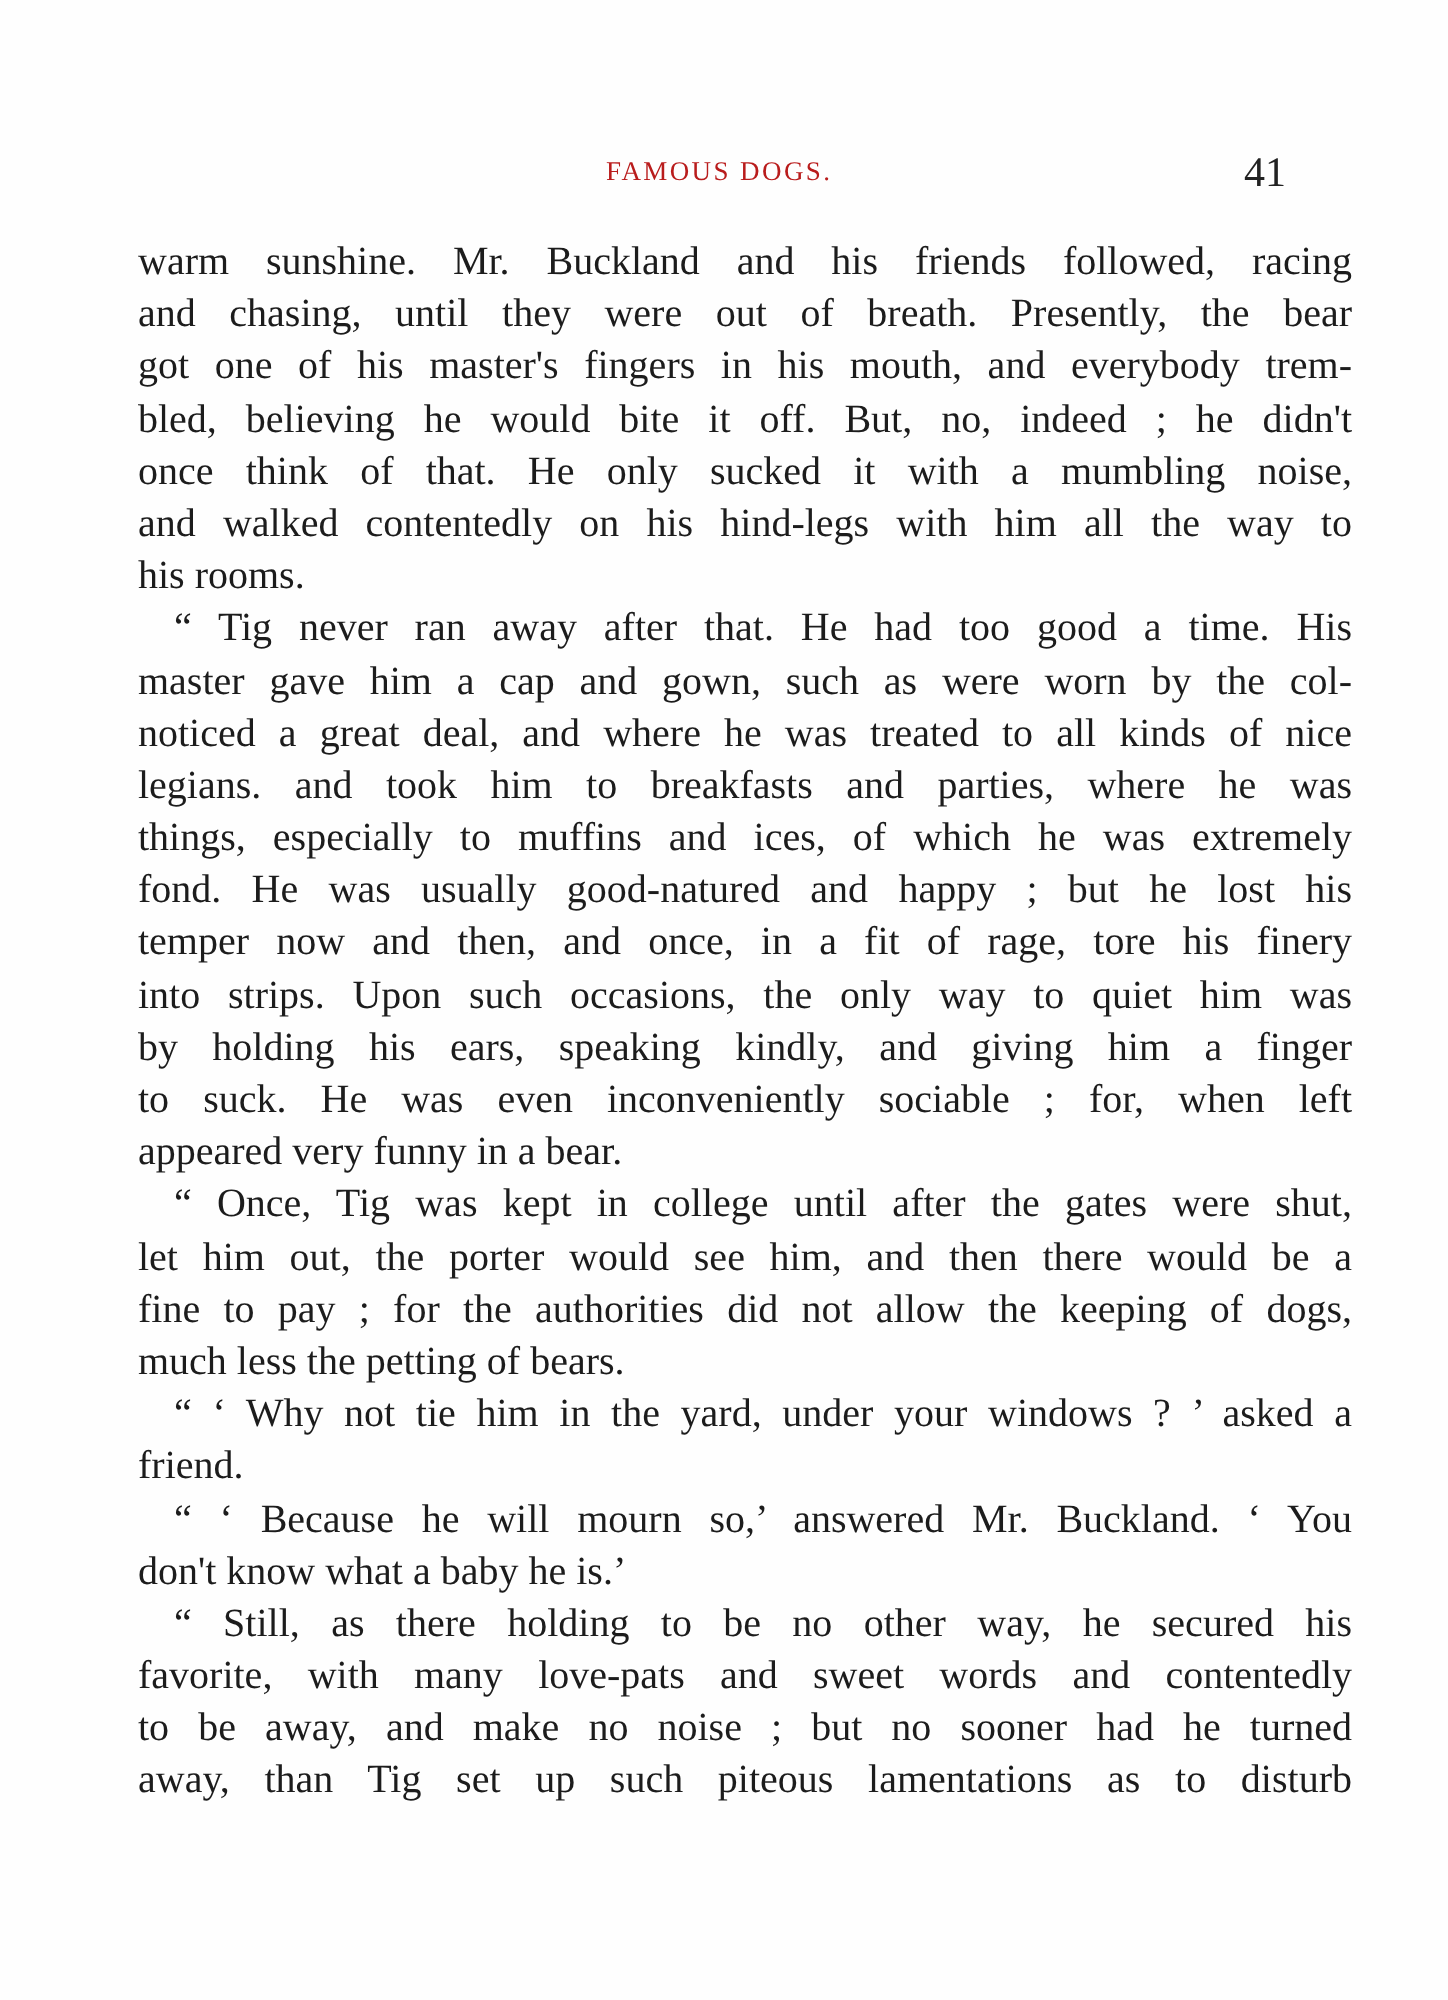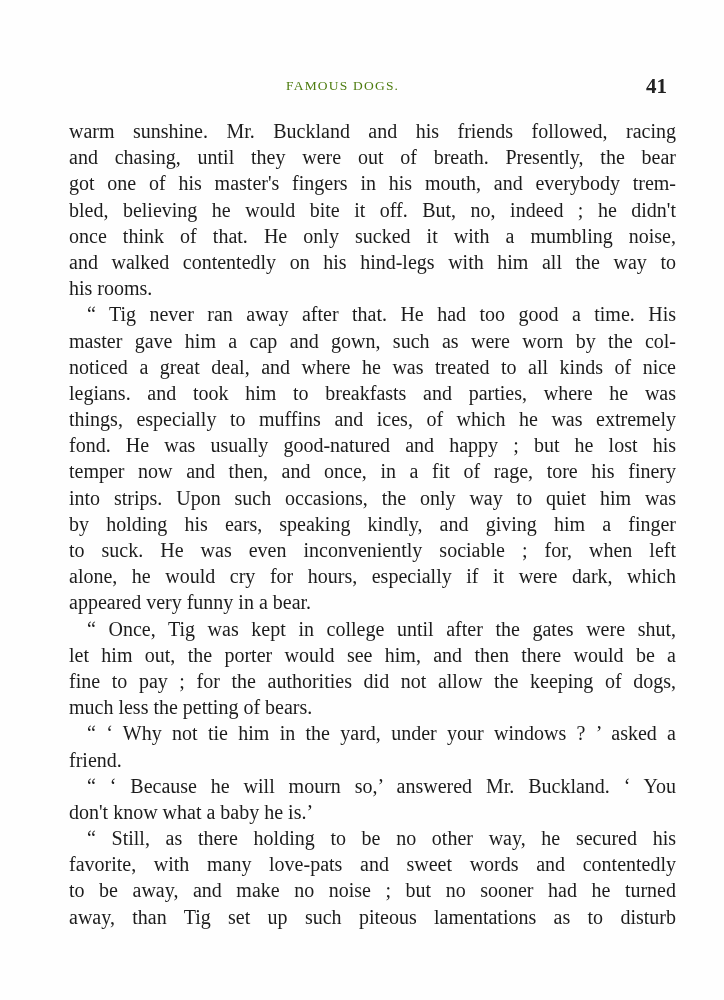--- a/index.html
+++ b/index.html
@@ -24,35 +24,34 @@
     }
     .running-head {
       position: absolute;
       top: 74px;
       left: 0;
       width: 724px;
       height: 24px;
     }
     .running-title {
       position: absolute;
-      left: 286px;
+      left: 303px;
       top: 4px;
       font-size: 13.5px;
       letter-spacing: 1.2px;
       font-variant: small-caps;
       text-transform: uppercase;
-      color: #4d7c0f;
+      color: #b91c1c;
     }
     .page-number {
       position: absolute;
-      left: 646px;
+      left: 622px;
       top: 0px;
       font-size: 21px;
       color: #222;
-      font-weight: bold;
     }
     .body-text {
       position: absolute;
       left: 69px;
       top: 118px;
       width: 607px;
     }
     .line {
       display: block;
       height: 26.2px;
@@ -90,21 +89,20 @@
       <span class="line indent">“ Tig never ran away after that.  He had too good a time.  His</span>
       <span class="line">master gave him a cap and gown, such as were worn by the col-</span>
       <span class="line">noticed a great deal, and where he was treated to all kinds of nice</span>
       <span class="line">legians. and took him to breakfasts and parties, where he was</span>
       <span class="line">things, especially to muffins and ices, of which he was extremely</span>
       <span class="line">fond.  He was usually good-natured and happy ; but he lost his</span>
       <span class="line">temper now and then, and once, in a fit of rage, tore his finery</span>
       <span class="line">into strips.  Upon such occasions, the only way to quiet him was</span>
       <span class="line">by holding his ears, speaking kindly, and giving him a finger</span>
       <span class="line">to suck.  He was even inconveniently sociable ; for, when left</span>
-      <span class="line">alone, he would cry for hours, especially if it were dark, which</span>
       <span class="line last">appeared very funny in a bear.</span>
       <span class="line indent">“ Once, Tig was kept in college until after the gates were shut,</span>
       <span class="line">let him out, the porter would see him, and then there would be a</span>
       <span class="line">fine to pay ; for the authorities did not allow the keeping of dogs,</span>
       <span class="line last">much less the petting of bears.</span>
       <span class="line indent">“ ‘ Why not tie him in the yard, under your windows ? ’ asked a</span>
       <span class="line last">friend.</span>
       <span class="line indent">“ ‘ Because he will mourn so,’ answered Mr. Buckland.  ‘ You</span>
       <span class="line last">don't know what a baby he is.’</span>
       <span class="line indent">“ Still, as there holding to be no other way, he secured his</span>

